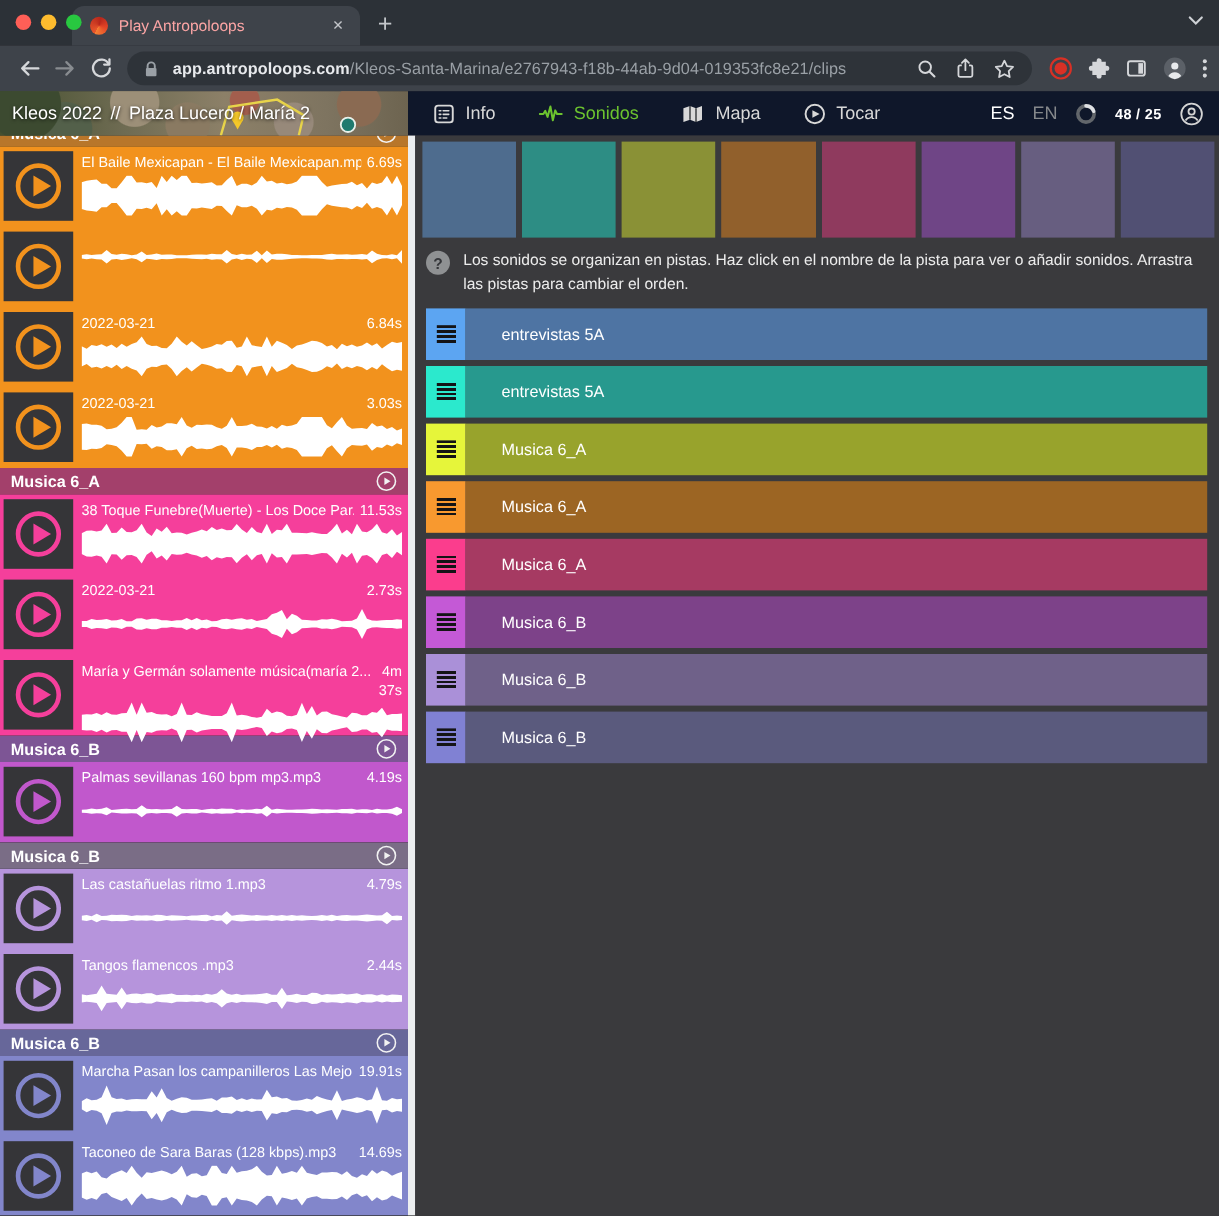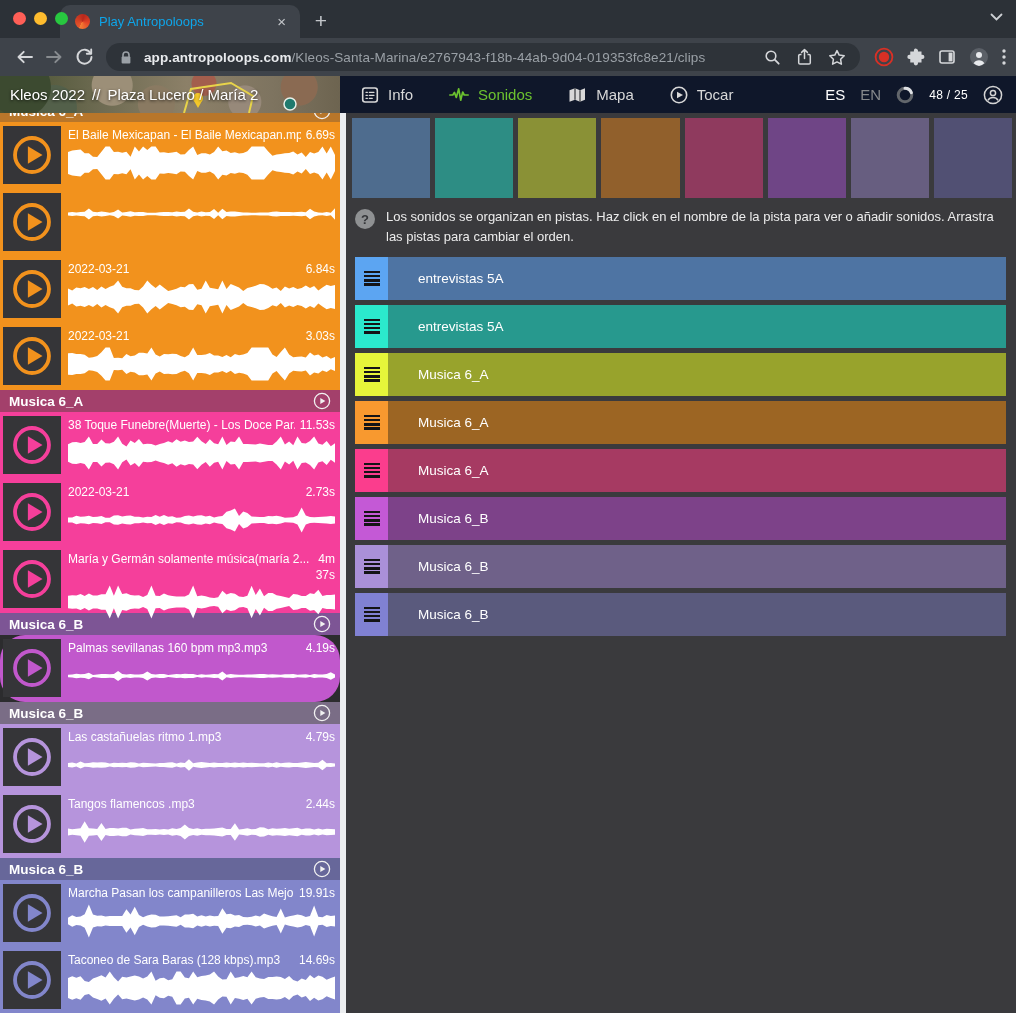--- a/index.html
+++ b/index.html
@@ -8,21 +8,21 @@
 
   
   .tabbar{height:38px;background:#2c3137;position:relative;display:flex;align-items:flex-end}
   .lights{position:absolute;left:13px;top:12px;display:flex;gap:8px}
   .light{width:13px;height:13px;border-radius:50%}
   .tab{margin-left:60px;width:240px;height:33px;background:#3e434a;border-radius:10px 10px 0 0;
     display:flex;align-items:center;gap:9px;padding:0 10px 0 15px}
   .favicon{width:15px;height:15px;border-radius:50%;flex:none;
     background:conic-gradient(from 230deg,#f2napoli 0,#f07a30 0)}
   .favicon{background:conic-gradient(from 210deg,#e9572b,#b7271c 45%,#e24426 70%,#f58234)}
-  .tab-title{flex:1;color:#0ea5e9;font-size:13px;white-space:nowrap;overflow:hidden}
+  .tab-title{flex:1;color:#fca5a5;font-size:13px;white-space:nowrap;overflow:hidden}
   .tab-close{color:#c3c6ca;font-size:15px;line-height:1;padding:2px 4px;cursor:default}
   .newtab{width:30px;height:30px;margin:0 0 2px 6px;color:#c3c6ca;font-size:21px;font-weight:300;
     display:flex;align-items:center;justify-content:center}
   .tabbar-chevron{position:absolute;right:13px;top:13px}
 
   .toolbar{height:38px;background:#3e434a;display:flex;align-items:center;padding:12px 10px;gap:2px}
   .navbtn{width:28px;height:28px;display:flex;align-items:center;justify-content:center;flex:none}
   .omnibox{flex:1;height:28px;background:#2e3339;border-radius:14px;margin:0 6px;
     display:flex;align-items:center;gap:9px;padding:0 14px 0 11px}
   .url{flex:1;font-size:13.5px;white-space:nowrap;overflow:hidden;letter-spacing:.1px}
@@ -44,21 +44,21 @@
       radial-gradient(circle at 88% 30%,#8a6a52 0 18px,transparent 19px),
       linear-gradient(90deg,#45502f,#6e6b52 30%,#8c8068 55%,#7e7460 80%,#6d6450)}
   .map-deco{position:absolute;left:0;top:0}
   .crumb{position:absolute;left:10px;top:0;height:37px;display:flex;align-items:center;gap:7px;
     color:#fff;font-size:15px;white-space:nowrap;text-shadow:0 1px 3px rgba(0,0,0,.75)}
   .apptabs{display:flex;align-items:center;gap:36px;margin-left:21px}
   .apptab{display:flex;align-items:center;gap:9px;color:#d8d8d8;font-size:15px;cursor:default}
   .hdr-right{margin-left:auto;display:flex;align-items:center;gap:15px;padding-right:13px}
   .lang-sel{color:#fff;font-size:15px}
   .lang-oth{color:#85888b;font-size:15px}
-  .counter{color:#fff;font-size:12px;font-weight:400;letter-spacing:.3px}
+  .counter{color:#fff;font-size:12px;font-weight:700;letter-spacing:.3px}
 
   
   .content{display:flex;height:900px}
   .sidebar{width:340px;flex:none;overflow:hidden;display:flex;flex-direction:column;background:#2c2c2e}
   .sb-scrollbar{width:6px;flex:none;background:#eceef0}
   .main{flex:1;overflow:hidden;background:#3a3a3d}
 
   
   .hdr-wrap{height:22px;overflow:hidden;flex:none}
   .hdr-wrap.clipped{height:9px}
@@ -372,21 +372,21 @@
   <div class="section">
     <div class="hdr-wrap">
       <div class="sec-hdr" style="background: rgb(125, 85, 149);">
         <span class="sec-name">Musica 6_B</span>
         <svg class="sec-play" width="18" height="18" viewBox="0 0 18 18">
                 <circle cx="9" cy="9" r="7.6" fill="none" stroke="#f2f2f2" stroke-width="1.3"></circle>
                 <path d="M7.3 5.9L12.4 9l-5.1 3.1z" fill="#f2f2f2"></path>
               </svg>
       </div>
     </div>
-    <div class="sec-body" style="background: rgb(193, 88, 204); border-radius: 25px;">
+    <div class="sec-body" style="background: rgb(193, 88, 204);">
   <div class="clip">
     <div class="clip-square">
       <svg class="clip-play" viewBox="0 0 48 48" style="color: rgb(193, 88, 204);">
                   <circle cx="24" cy="24" r="18.5" fill="none" stroke="currentColor" stroke-width="4.2"></circle>
                   <path d="M19.5 14.5L35.5 24l-16 9.5z" fill="currentColor"></path>
                 </svg>
     </div>
     <div class="clip-head">
       <span class="clip-title">Palmas sevillanas 160 bpm mp3.mp3</span>
       <span class="clip-dur">4.19s</span>

